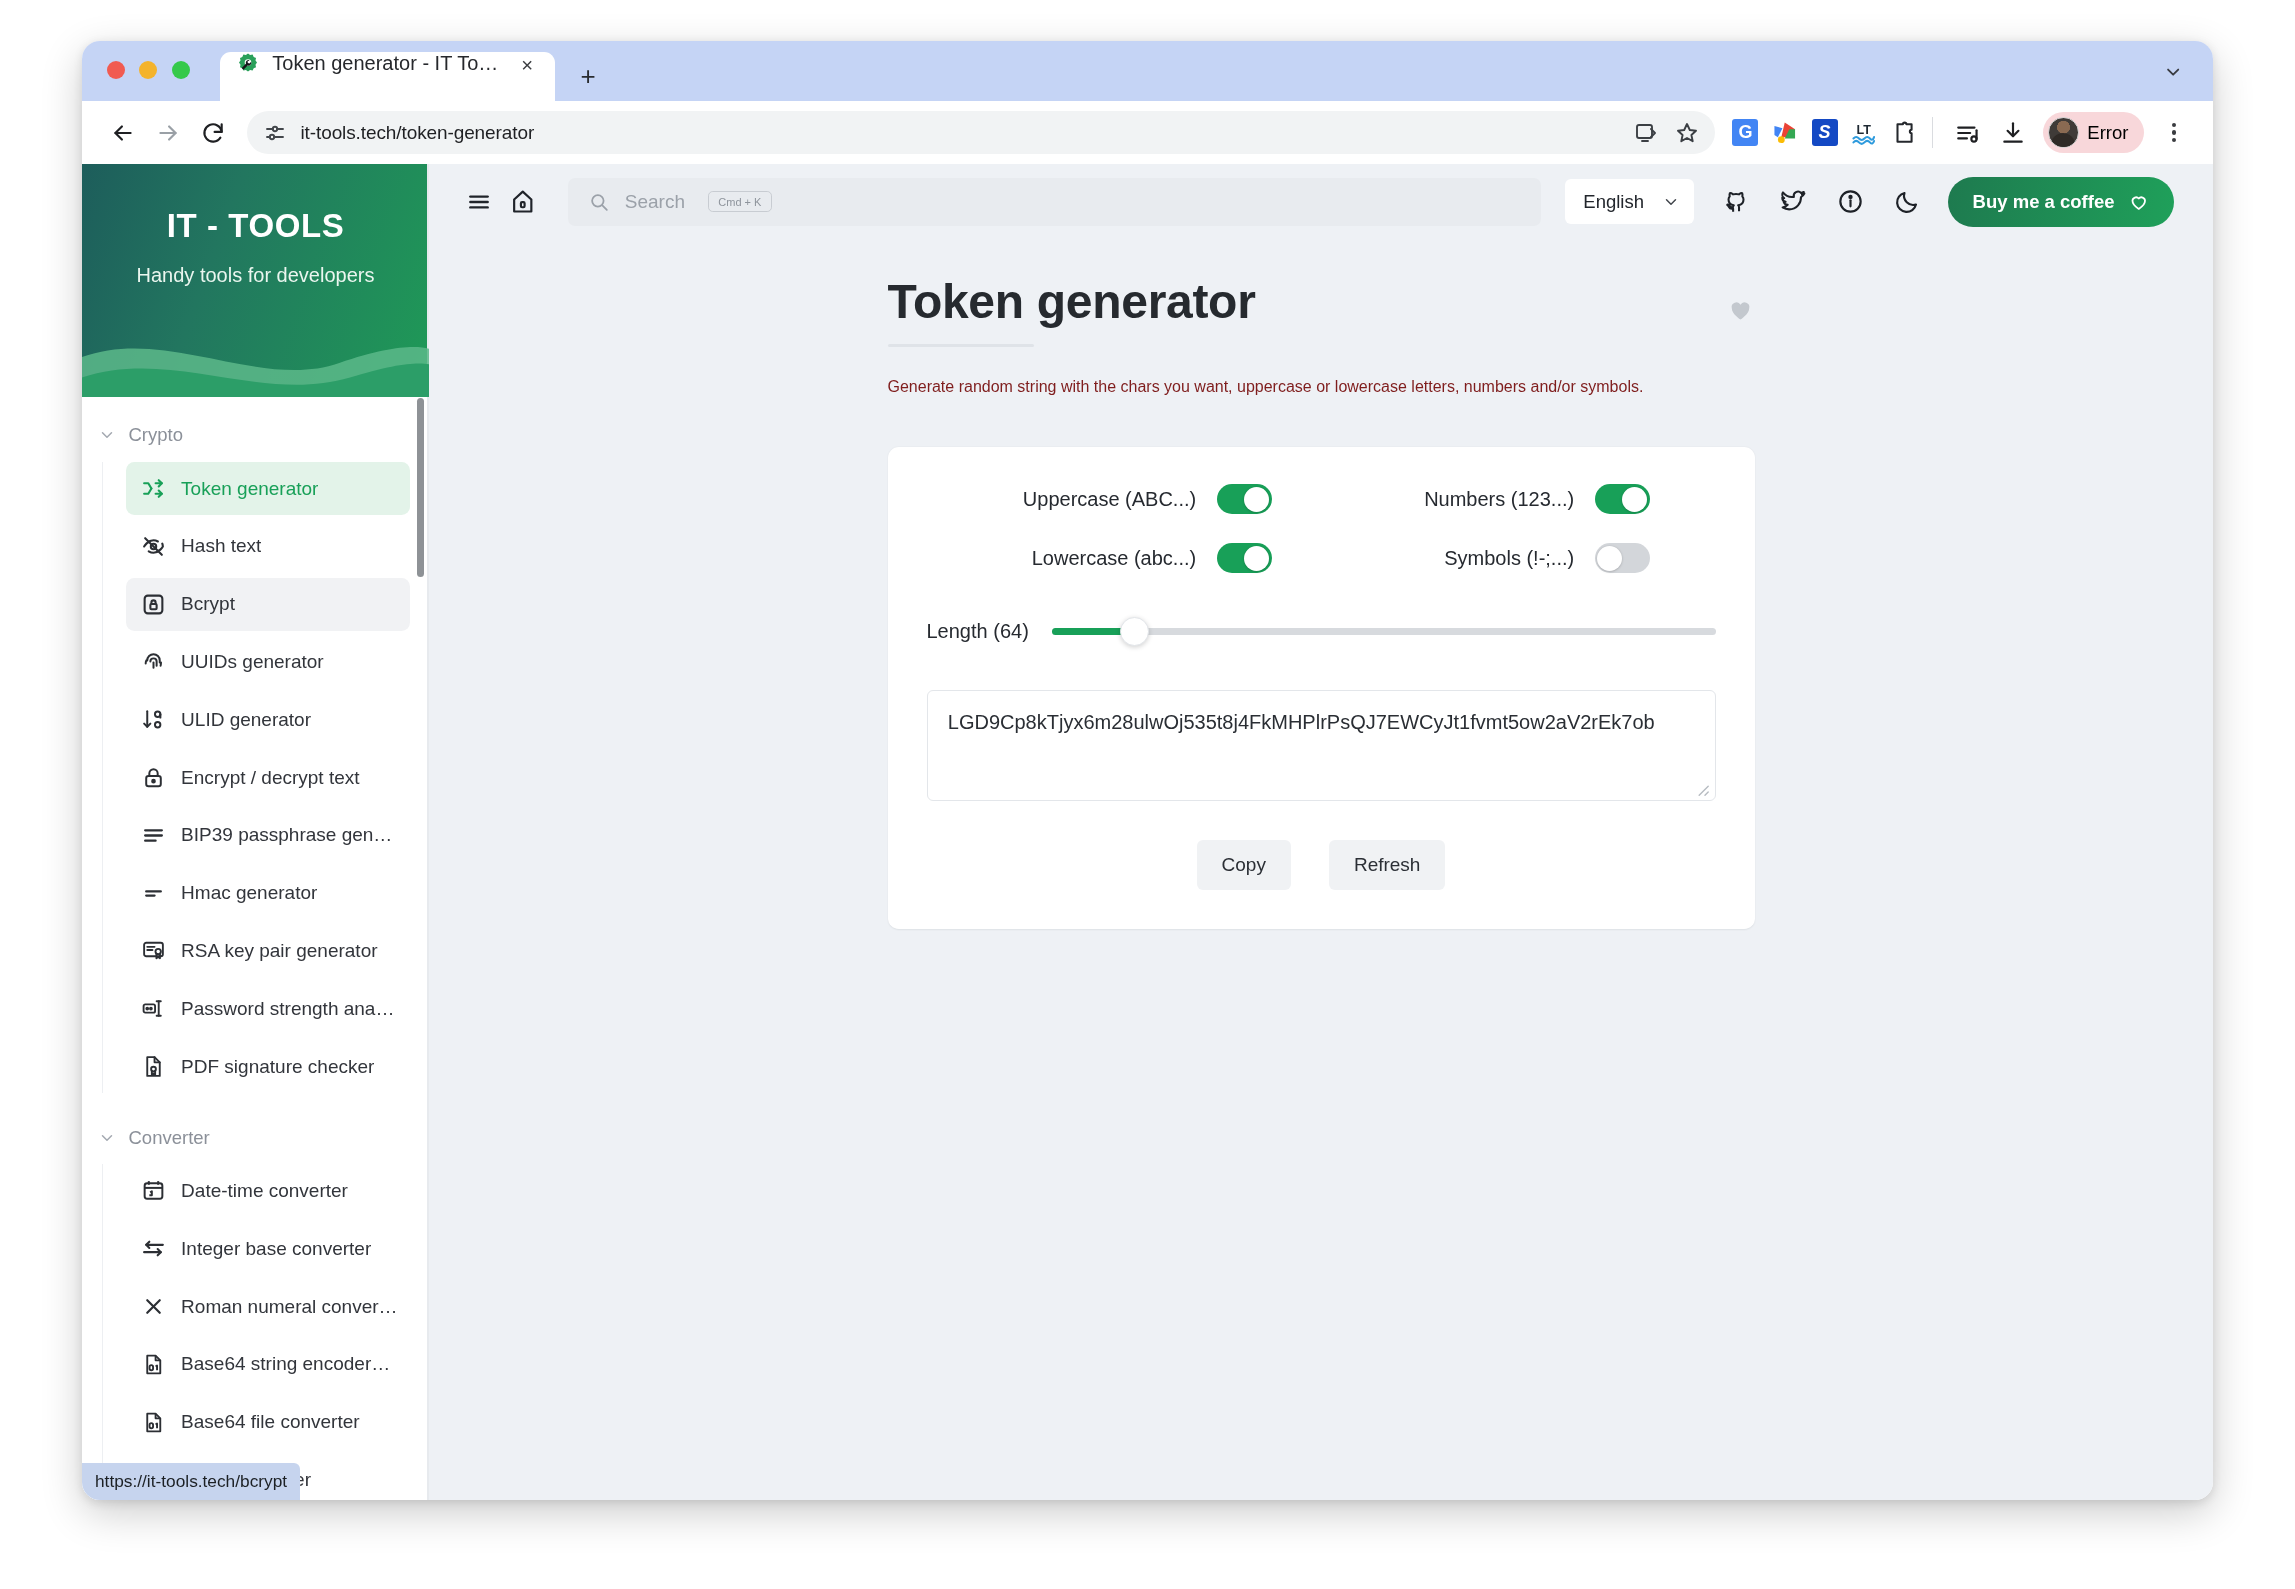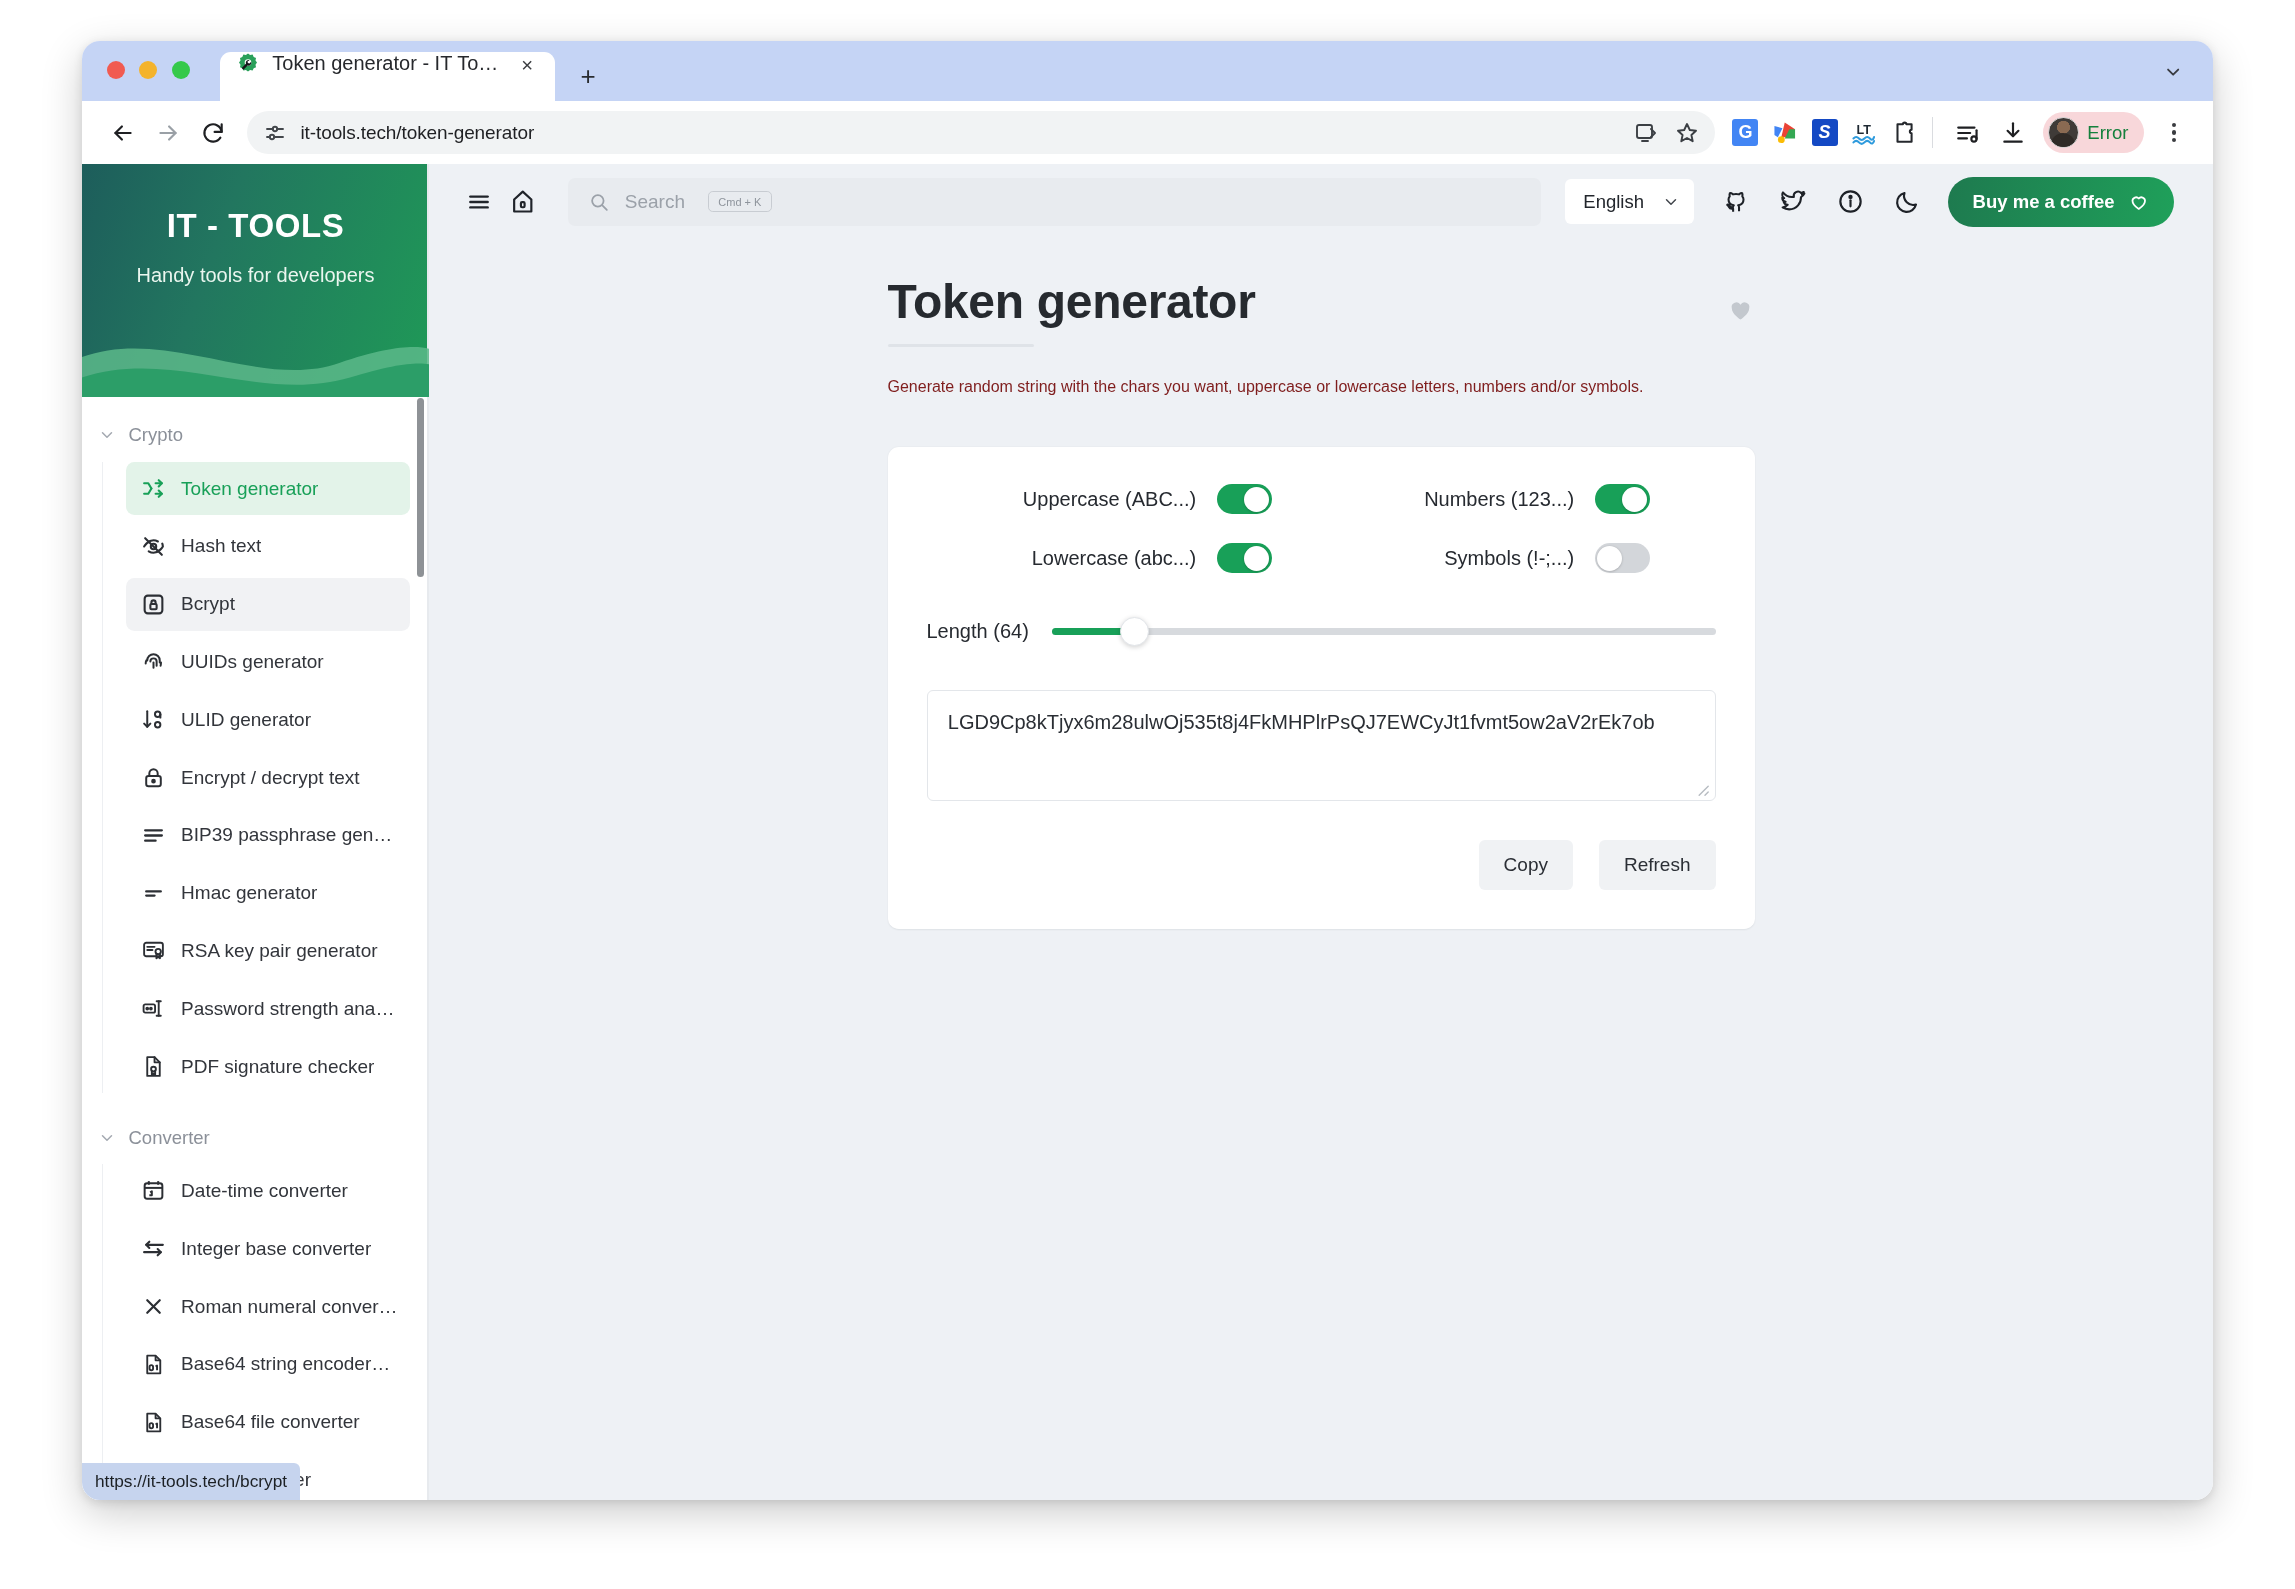--- a/index.html
+++ b/index.html
@@ -119,21 +119,21 @@
     width: 31px; height: 31px; border-radius: 50%;
     background: radial-gradient(circle at 50% 32%, #8a6a52 0 26%, #3f3b38 27% 100%);
     border: 1.8px solid #cfcfcf;
     position: relative; overflow: hidden; flex: 0 0 auto;
   }
   .avatar::after {
     content: ""; position: absolute; left: 50%; top: 52%;
     transform: translateX(-50%); width: 24px; height: 20.3px;
     border-radius: 12px 12px 0 0; background: #2f2a26;
   }
-  .profile-label { font-size: 18.5px; color: #15803d; }
+  .profile-label { font-size: 18.5px; color: #000000; }
   .kebab {
     width: 38px; height: 38px; margin-left: 8.4px;
     display: flex; flex-direction: column; align-items: center; justify-content: center; gap: 3.6px;
   }
   .kebab i { width: 4.2px; height: 4.2px; border-radius: 50%; background: #3a3c40; display: block; }
 
   
   .page {
     flex: 1 1 auto; display: flex; min-height: 0; position: relative;
     background: #eef1f5;
@@ -285,21 +285,21 @@
     height: 111px; padding: 18px 20.3px;
     position: relative; background: #ffffff;
   }
   .token-text {
     font-size: 20px; color: #2a2e34; line-height: 1.3;
     white-space: nowrap; overflow: hidden;
   }
   .resize-grip {
     position: absolute; right: 4.8px; bottom: 3.6px; width: 15.5px; height: 15.5px; color: #b7bcc2;
   }
-  .card-actions { display: flex; justify-content: flex-end; gap: 26px; margin-top: 39px; }
+  .card-actions { display: flex; justify-content: center; gap: 38px; margin-top: 39px; }
   .action-btn {
     background: #f0f2f4; border-radius: 6px;
     height: 50px; padding: 0 25px;
     display: flex; align-items: center; justify-content: center;
     font-size: 19px; color: #2b2f35;
   }
 
   
   .status-link {
     position: absolute; left: 0; bottom: 0;

